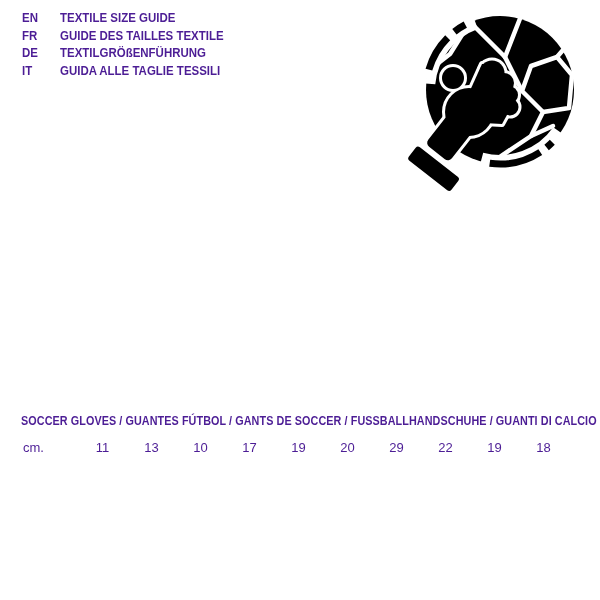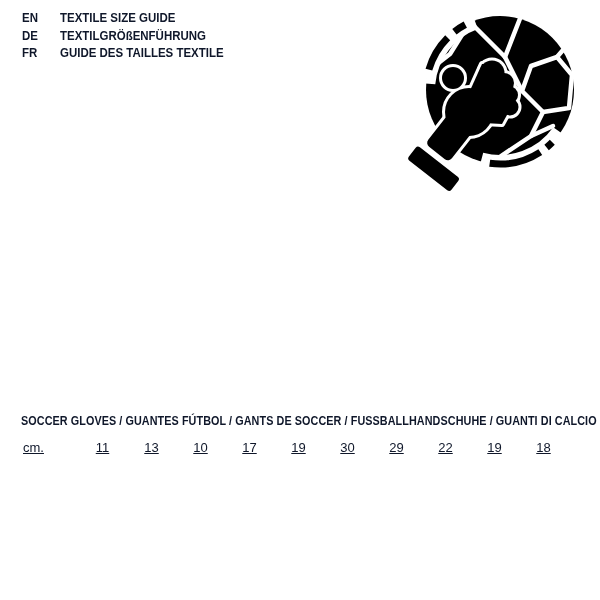--- a/index.html
+++ b/index.html
@@ -1,55 +1,59 @@
 <!DOCTYPE html>
 <html><head>
 <meta charset="utf-8">
 <style>
   html,body{margin:0;padding:0;background:#fff;}
   #page{
     position:relative;width:600px;height:600px;background:#fff;overflow:hidden;
-    font-family:"Liberation Sans",sans-serif;color:#0f172a;
+    font-family:"Liberation Sans",sans-serif;color:#4c1d95;
   }
   
   #lang-list{position:absolute;left:22px;top:9px;}
   .lang-row{display:flex;height:17.5px;line-height:17.5px;font-weight:bold;font-size:13.5px;}
   .lang-code{width:38px;flex:0 0 38px;}
   .cond{display:inline-block;transform:scaleX(0.85);transform-origin:0 50%;white-space:nowrap;}
   
   #glove-ball-svg{position:absolute;left:404px;top:10px;}
   
   #chart-title{
     position:absolute;left:21px;top:414px;font-weight:bold;font-size:13.5px;line-height:14px;
     transform:scaleX(0.80);transform-origin:0 0;white-space:nowrap;letter-spacing:0.1px;
   }
   #size-table{position:absolute;left:20px;top:437px;width:559px;font-size:13px;}
   .t-row{display:grid;grid-template-columns:58px repeat(10,49px) 12px;align-items:center;}
   .t-row.highlight{background:#cbcbcb;height:22px;}
-  .t-row.plain{background:transparent;height:21px;text-decoration:underline;}
+  .t-row.plain{background:transparent;height:21px;}
   .t-label{padding-left:3px;text-align:left;}
   .t-cell{text-align:center;}
 </style>
 </head>
 <body>
 
 <div id="page">
 
   <div id="lang-list">
     <div class="lang-row">
       <span class="lang-code"><span class="cond">EN</span></span>
       <span class="cond">TEXTILE SIZE GUIDE</span>
     </div>
     <div class="lang-row">
+      <span class="lang-code"><span class="cond">FR</span></span>
+      <span class="cond">GUIDE DES TAILLES TEXTILE</span>
+    </div>
+    <div class="lang-row">
       <span class="lang-code"><span class="cond">DE</span></span>
       <span class="cond">TEXTILGRÖßENFÜHRUNG</span>
     </div>
     <div class="lang-row">
-      <span class="lang-code"><span class="cond">FR</span></span>
-      <span class="cond">GUIDE DES TAILLES TEXTILE</span>
+      <span class="lang-code"><span class="cond">IT</span></span>
+      <span class="cond">GUIDA ALLE TAGLIE TESSILI</span>
     </div>
   </div>
 
   <svg id="glove-ball-svg" width="178" height="196" viewBox="-2 -2 178 196" aria-hidden="true">
     <defs>
       <g id="gloveShapes">
         <circle cx="47" cy="66" r="11"></circle>
         <circle cx="86" cy="61" r="12.5"></circle>
         <circle cx="98" cy="71" r="10"></circle>
         <circle cx="103" cy="83" r="9"></circle>
@@ -98,21 +102,21 @@
   <div id="chart-title">SOCCER GLOVES / GUANTES FÚTBOL / GANTS DE SOCCER / FUSSBALLHANDSCHUHE / GUANTI DI CALCIO</div>
 
   <div id="size-table">
     <div class="t-row plain">
       <span class="t-label">cm.</span>
       <span class="t-cell">11</span>
       <span class="t-cell">13</span>
       <span class="t-cell">10</span>
       <span class="t-cell">17</span>
       <span class="t-cell">19</span>
-      <span class="t-cell">30</span>
+      <span class="t-cell">20</span>
       <span class="t-cell">29</span>
       <span class="t-cell">22</span>
       <span class="t-cell">19</span>
       <span class="t-cell">18</span>
       <span class="t-cell"></span>
     </div>
   </div>
 
 </div>
 

